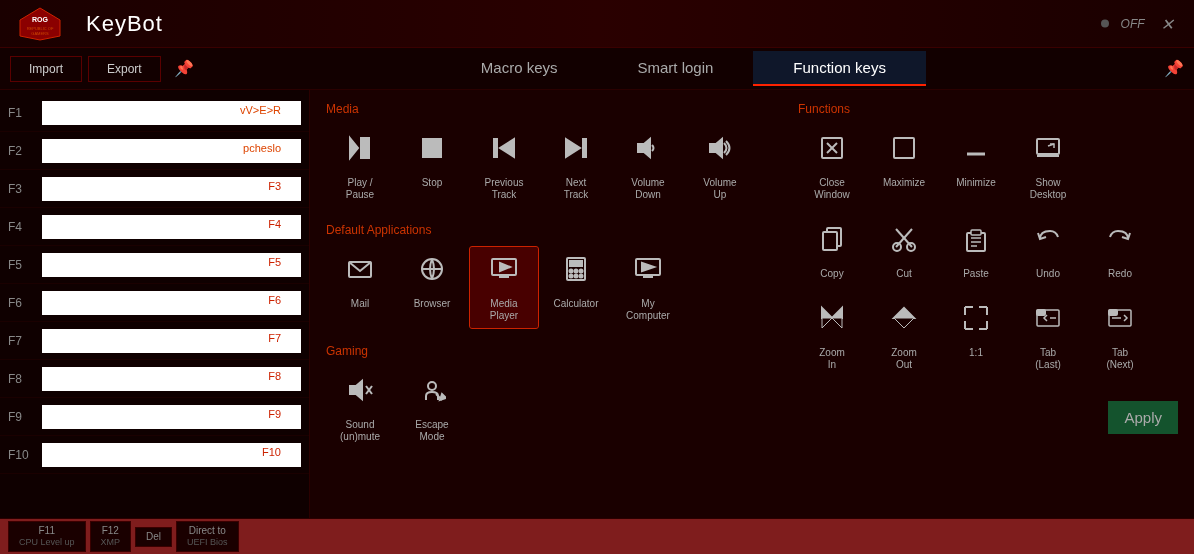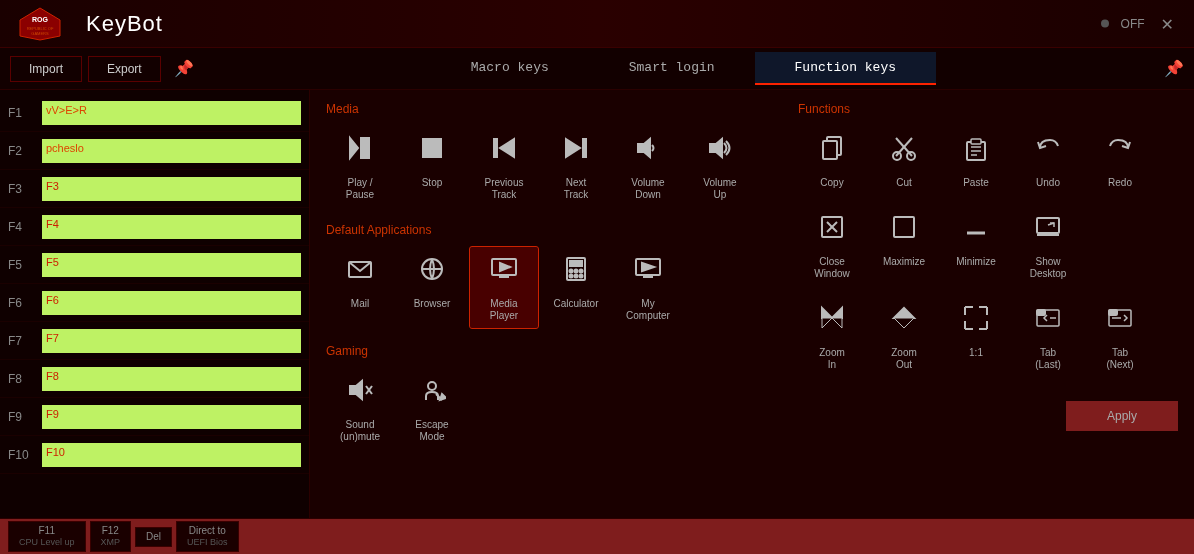--- a/index.html
+++ b/index.html
@@ -40,20 +40,21 @@
       margin-left: 10px;
     }
     .titlebar-controls {
       position: absolute;
       right: 16px;
       top: 50%;
       transform: translateY(-50%);
       display: flex;
       align-items: center;
       gap: 12px;
+      font-style: italic;
     }
     .power-dot {
       width: 8px;
       height: 8px;
       border-radius: 50%;
       background: #555;
     }
     .power-label {
       color: #888;
       font-size: 12px;
@@ -90,28 +91,27 @@
       margin: 0 8px;
     }
     .nav-tabs {
       display: flex;
       flex: 1;
       justify-content: center;
       gap: 0;
     }
     .nav-tab {
       padding: 8px 40px;
-      font-size: 13px;
+      font-size: 15px;
       color: #aaa;
       cursor: pointer;
       background: transparent;
       border: none;
       border-bottom: 2px solid transparent;
       transition: all 0.2s;
-      font-family: Liberation Mono, monospace;
     }
     .nav-tab.active {
       color: #fff;
       background: #0f172a;
       border-bottom: 2px solid #ff2200;
     }
     .nav-pin {
       color: #cc3300;
       font-size: 16px;
       cursor: pointer;
@@ -142,27 +142,27 @@
       gap: 6px;
     }
     .fn-key-label {
       color: #888;
       font-size: 12px;
       width: 28px;
       flex-shrink: 0;
     }
     .fn-key-value {
       flex: 1;
-      background: #bef264;
+      background: #ffffff;
       border: none;
       color: #cc2200;
       font-size: 11px;
-      padding: 3px 4px;
+      padding: 3px 20px;
       height: 24px;
-      text-align: left;
+      text-align: right;
     }
     .fn-key-value.filled {
       color: #dd4400;
     }
 
     
     #content {
       flex: 1;
       padding: 12px 16px;
       overflow-y: auto;
@@ -229,25 +229,25 @@
     
     .functions-grid {
       display: flex;
       flex-wrap: wrap;
       gap: 4px;
       margin-bottom: 10px;
     }
 
     
     .apply-btn {
-      background: #7f1d1d;
+      background: #14532d;
       border: none;
       color: #aaa;
-      padding: 8px 41px;
-      font-size: 12px;
+      padding: 8px 16px;
+      font-size: 15px;
       cursor: pointer;
       float: right;
       margin-top: 8px;
     }
 
     
     #bottombar {
       display: flex;
       align-items: center;
       background: #7f1d1d;
@@ -534,20 +534,66 @@
     </div>
 
     <div class="right-panel">
       <div class="section-title">Functions</div>
 
       <div class="functions-grid">
 
         <div class="icon-item">
           <div class="icon-symbol">
             <svg class="svg-icon" viewBox="0 0 28 28">
+                <rect x="4" y="4" width="20" height="20" rx="1" stroke="#bbb" stroke-width="2"></rect>
+                <line x1="9" y1="9" x2="19" y2="19" stroke="#bbb" stroke-width="2"></line>
+                <line x1="19" y1="9" x2="9" y2="19" stroke="#bbb" stroke-width="2"></line>
+              </svg>
+          </div>
+          <span class="icon-label">Close<br>Window</span>
+        </div>
+
+        <div class="icon-item">
+          <div class="icon-symbol">
+            <svg class="svg-icon" viewBox="0 0 28 28">
+                <rect x="4" y="4" width="20" height="20" rx="1" stroke="#bbb" stroke-width="2"></rect>
+              </svg>
+          </div>
+          <span class="icon-label">Maximize</span>
+        </div>
+
+        <div class="icon-item">
+          <div class="icon-symbol">
+            <svg class="svg-icon" viewBox="0 0 28 28">
+                <line x1="5" y1="20" x2="23" y2="20" stroke="#bbb" stroke-width="3"></line>
+              </svg>
+          </div>
+          <span class="icon-label">Minimize</span>
+        </div>
+
+        <div class="icon-item">
+          <div class="icon-symbol">
+            <svg class="svg-icon" viewBox="0 0 28 28">
+                <rect x="3" y="5" width="22" height="15" rx="1" stroke="#bbb" stroke-width="2"></rect>
+                <line x1="3" y1="22" x2="25" y2="22" stroke="#bbb" stroke-width="2"></line>
+                <line x1="14" y1="20" x2="14" y2="22" stroke="#bbb" stroke-width="1"></line>
+                <path d="M16,10 L20,10 L20,14" stroke="#bbb" stroke-width="1.5" fill="none"></path>
+                <line x1="14" y1="12" x2="20" y2="10" stroke="#bbb" stroke-width="1.5"></line>
+              </svg>
+          </div>
+          <span class="icon-label">Show<br>Desktop</span>
+        </div>
+
+      </div>
+
+      <div class="functions-grid">
+
+        <div class="icon-item">
+          <div class="icon-symbol">
+            <svg class="svg-icon" viewBox="0 0 28 28">
                 <rect x="9" y="3" width="14" height="18" rx="1" stroke="#bbb" stroke-width="2"></rect>
                 <rect x="5" y="7" width="14" height="18" rx="1" stroke="#bbb" stroke-width="2" fill="#1a0000"></rect>
               </svg>
           </div>
           <span class="icon-label">Copy</span>
         </div>
 
         <div class="icon-item">
           <div class="icon-symbol">
             <svg class="svg-icon" viewBox="0 0 28 28">
@@ -584,66 +630,20 @@
         </div>
 
         <div class="icon-item">
           <div class="icon-symbol">
             <svg class="svg-icon" viewBox="0 0 28 28">
                 <path d="M22,14 Q22,6 12,6 Q6,6 4,12" stroke="#bbb" stroke-width="2" fill="none"></path>
                 <polyline points="24,8 22,14 16,12" stroke="#bbb" stroke-width="2" fill="none"></polyline>
               </svg>
           </div>
           <span class="icon-label">Redo</span>
-        </div>
-
-      </div>
-
-      <div class="functions-grid">
-
-        <div class="icon-item">
-          <div class="icon-symbol">
-            <svg class="svg-icon" viewBox="0 0 28 28">
-                <rect x="4" y="4" width="20" height="20" rx="1" stroke="#bbb" stroke-width="2"></rect>
-                <line x1="9" y1="9" x2="19" y2="19" stroke="#bbb" stroke-width="2"></line>
-                <line x1="19" y1="9" x2="9" y2="19" stroke="#bbb" stroke-width="2"></line>
-              </svg>
-          </div>
-          <span class="icon-label">Close<br>Window</span>
-        </div>
-
-        <div class="icon-item">
-          <div class="icon-symbol">
-            <svg class="svg-icon" viewBox="0 0 28 28">
-                <rect x="4" y="4" width="20" height="20" rx="1" stroke="#bbb" stroke-width="2"></rect>
-              </svg>
-          </div>
-          <span class="icon-label">Maximize</span>
-        </div>
-
-        <div class="icon-item">
-          <div class="icon-symbol">
-            <svg class="svg-icon" viewBox="0 0 28 28">
-                <line x1="5" y1="20" x2="23" y2="20" stroke="#bbb" stroke-width="3"></line>
-              </svg>
-          </div>
-          <span class="icon-label">Minimize</span>
-        </div>
-
-        <div class="icon-item">
-          <div class="icon-symbol">
-            <svg class="svg-icon" viewBox="0 0 28 28">
-                <rect x="3" y="5" width="22" height="15" rx="1" stroke="#bbb" stroke-width="2"></rect>
-                <line x1="3" y1="22" x2="25" y2="22" stroke="#bbb" stroke-width="2"></line>
-                <line x1="14" y1="20" x2="14" y2="22" stroke="#bbb" stroke-width="1"></line>
-                <path d="M16,10 L20,10 L20,14" stroke="#bbb" stroke-width="1.5" fill="none"></path>
-                <line x1="14" y1="12" x2="20" y2="10" stroke="#bbb" stroke-width="1.5"></line>
-              </svg>
-          </div>
-          <span class="icon-label">Show<br>Desktop</span>
         </div>
 
       </div>
 
       <div class="functions-grid">
 
         <div class="icon-item">
           <div class="icon-symbol">
             <svg class="svg-icon" viewBox="0 0 28 28">
                 <polygon points="4,4 14,14 4,14" fill="#bbb"></polygon>

